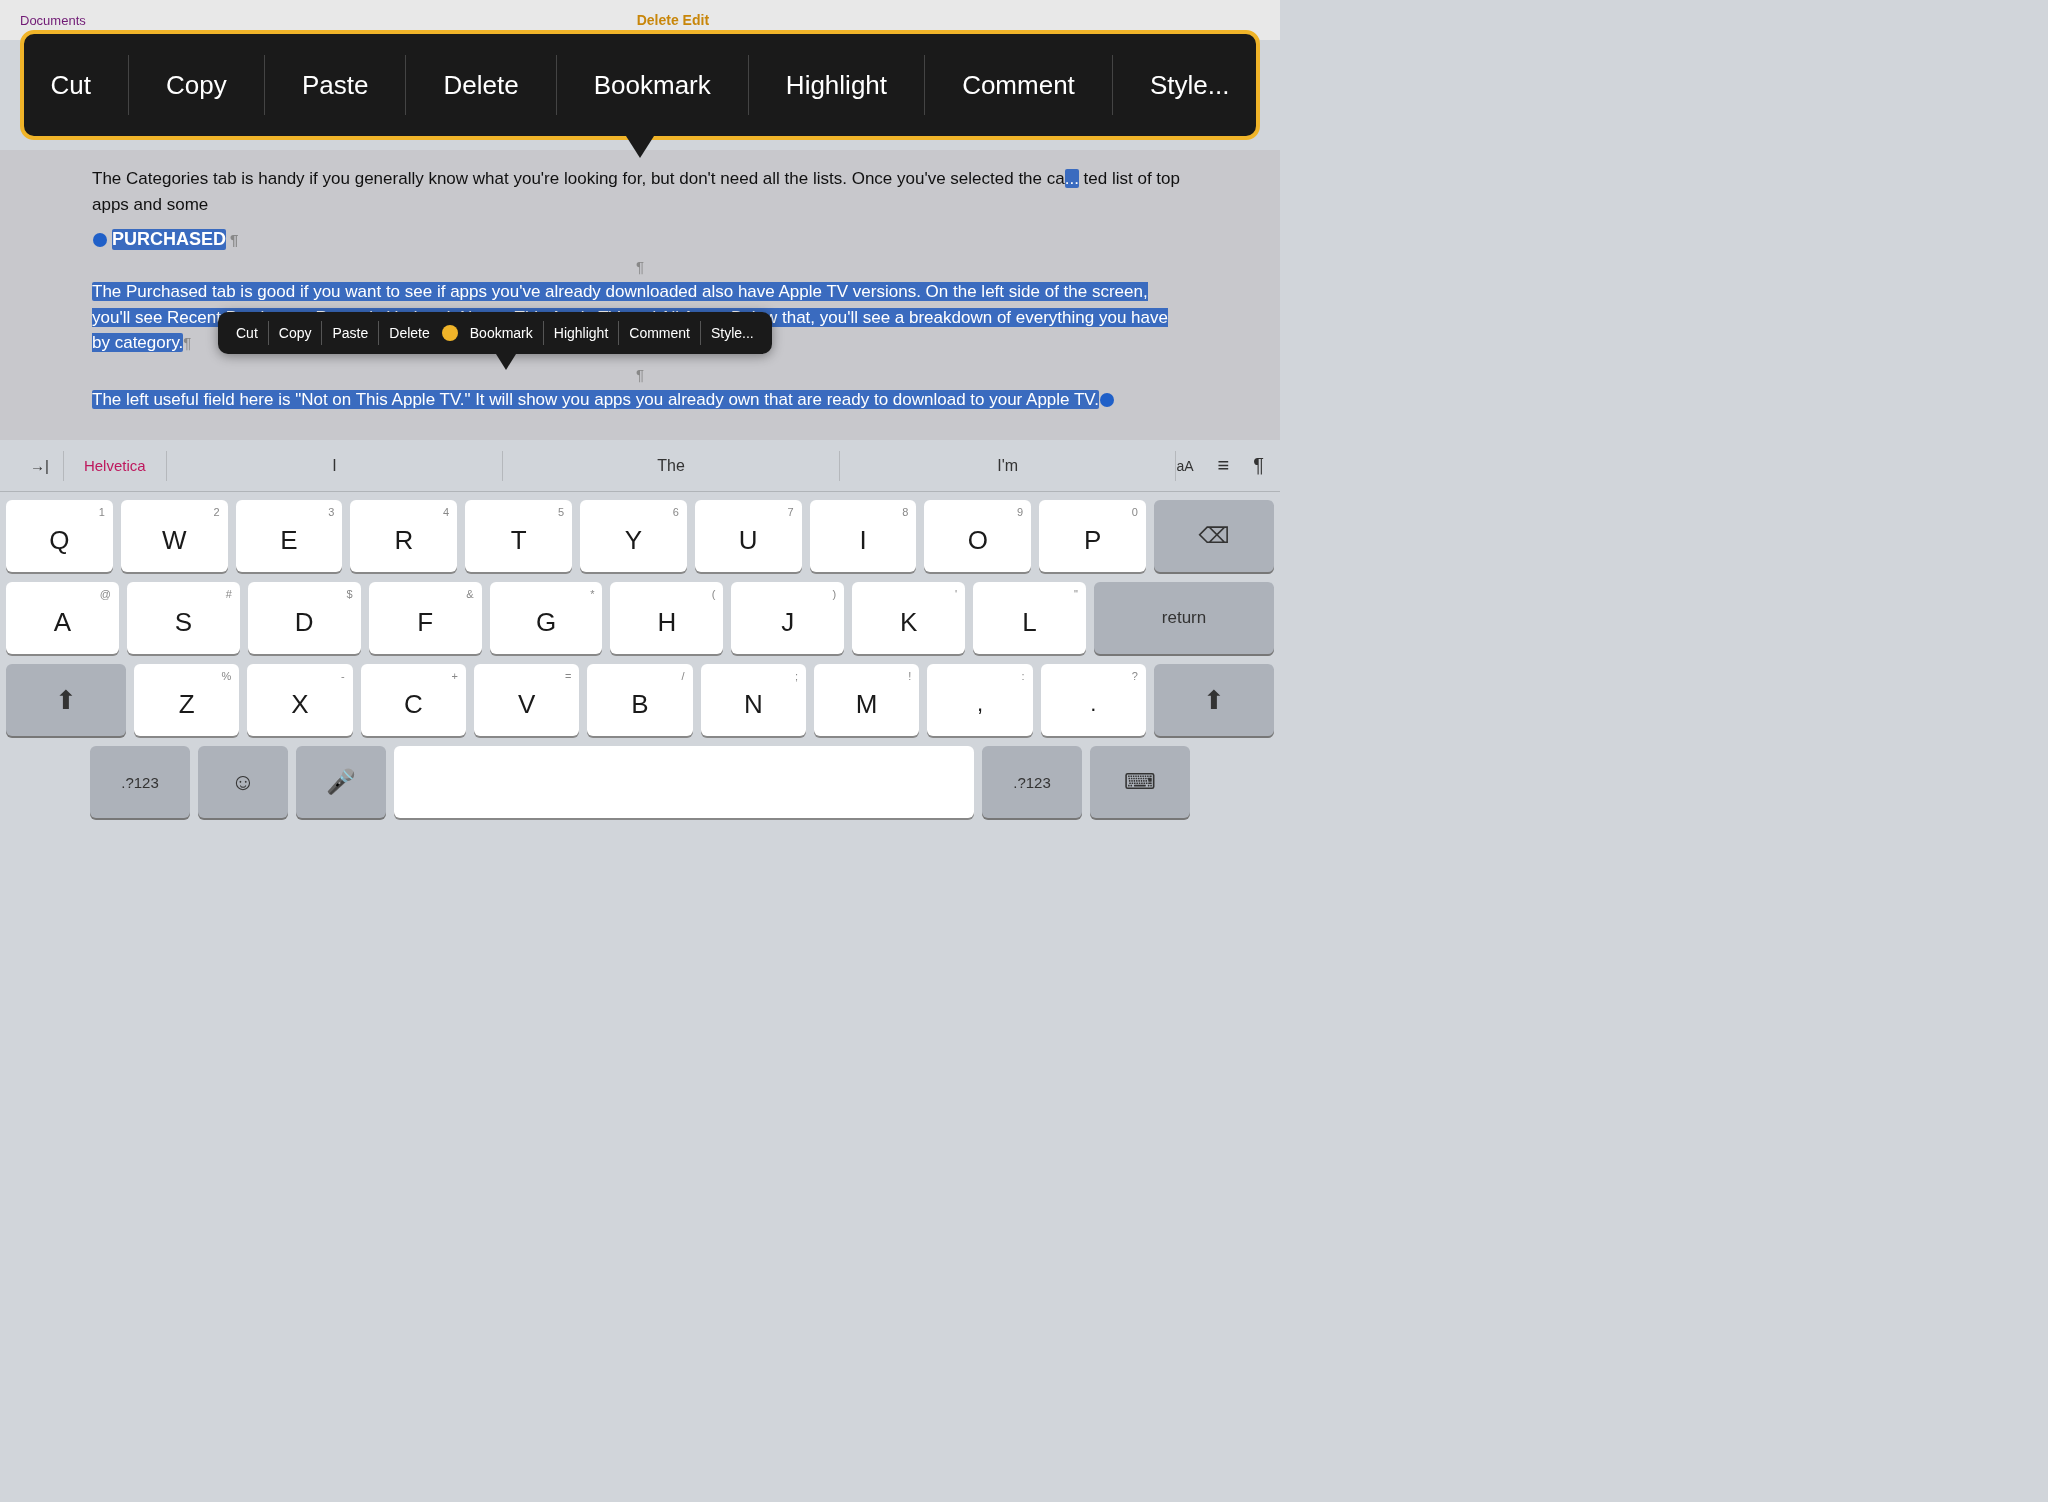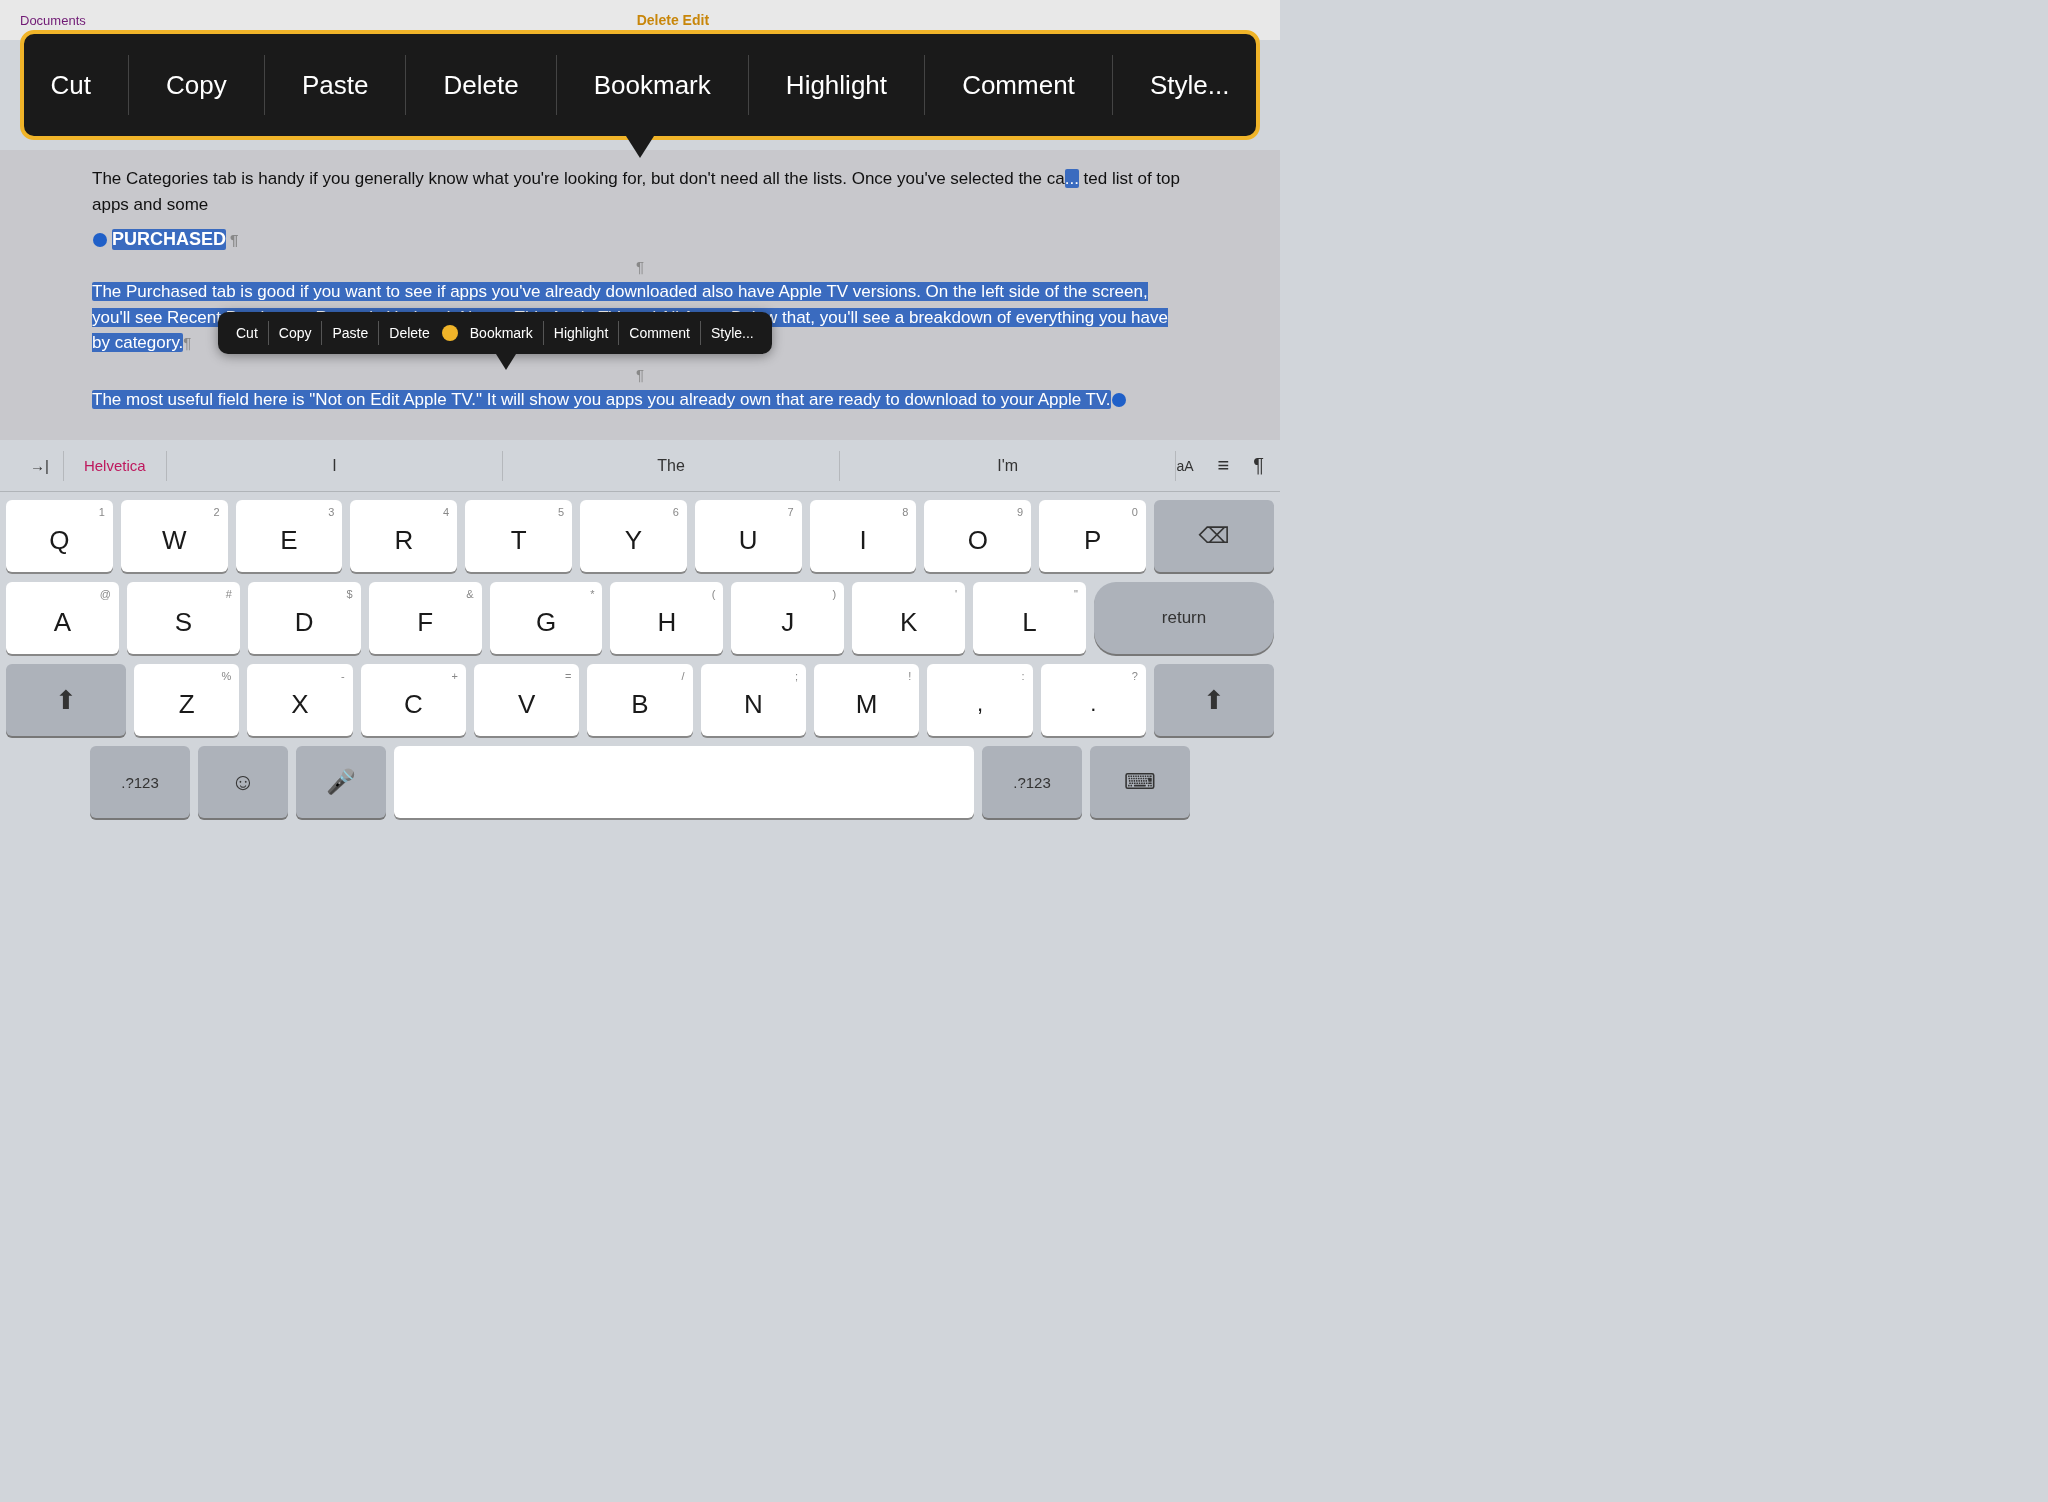--- a/index.html
+++ b/index.html
@@ -279,21 +279,20 @@
     }
     .key-delete {
       min-width: 100px;
       max-width: 120px;
       flex: 1.4;
     }
     .key-return {
       min-width: 150px;
       max-width: 180px;
       flex: 2;
-      border-radius: 22px;
     }
     .key-shift {
       min-width: 100px;
       max-width: 120px;
       flex: 1.5;
     }
     .key-space {
       flex: 5;
       max-width: 580px;
     }
@@ -377,21 +376,21 @@
 
   <div style="text-align:center;color:#888;margin-bottom:4px;font-size:15px;">¶</div>
 
   <p class="content-text">
     <span class="selection-highlight">The Purchased tab is good if you want to see if apps you've already downloaded also have Apple TV versions. On the left side of the screen, you'll see Recent Purchases, Recently Updated, Not on This Apple TV, and All Apps. Below that, you'll see a breakdown of everything you have by category.</span><span class="pilcrow">¶</span>
   </p>
 
   <div style="text-align:center;color:#888;margin-bottom:4px;font-size:15px;">¶</div>
 
   <p class="content-text">
-    <span class="selection-highlight">The most useful field here is "Not on Edit Apple TV." It will show you apps you already own that are ready to download to your Apple TV.</span><span class="cursor-handle"></span>
+    <span class="selection-highlight">The left useful field here is "Not on This Apple TV." It will show you apps you already own that are ready to download to your Apple TV.</span><span class="cursor-handle"></span>
   </p>
 </div>
 
 <div class="keyboard-area">
 
   <div class="keyboard-toolbar">
     <span class="kb-tool-tab">→|</span>
     <div class="kb-tool-sep"></div>
     <span class="kb-tool-font">Helvetica</span>
     <div class="kb-tool-sep"></div>

